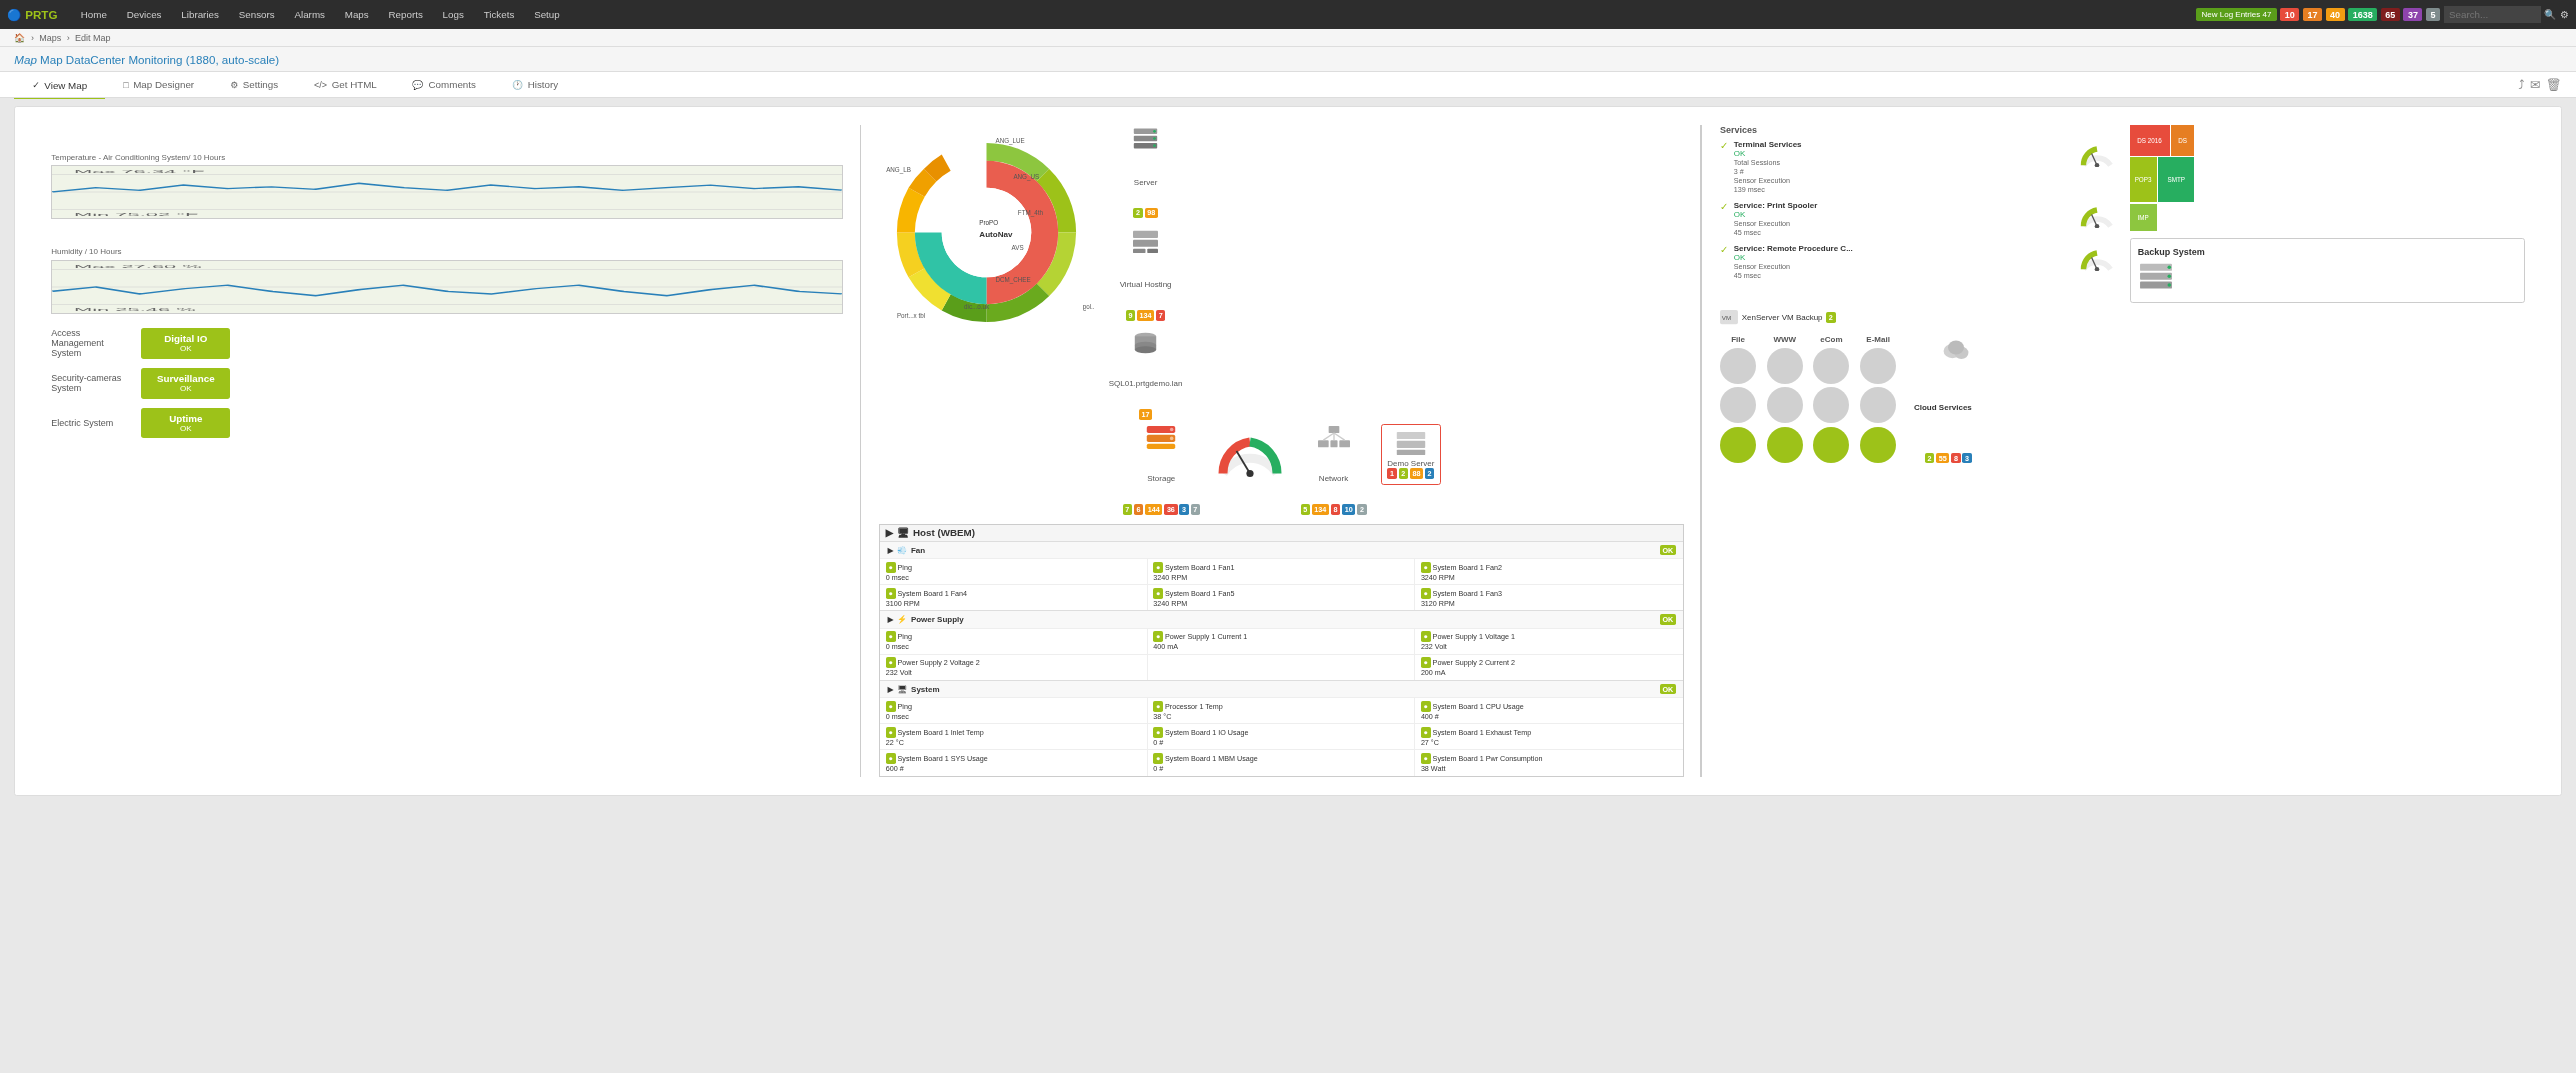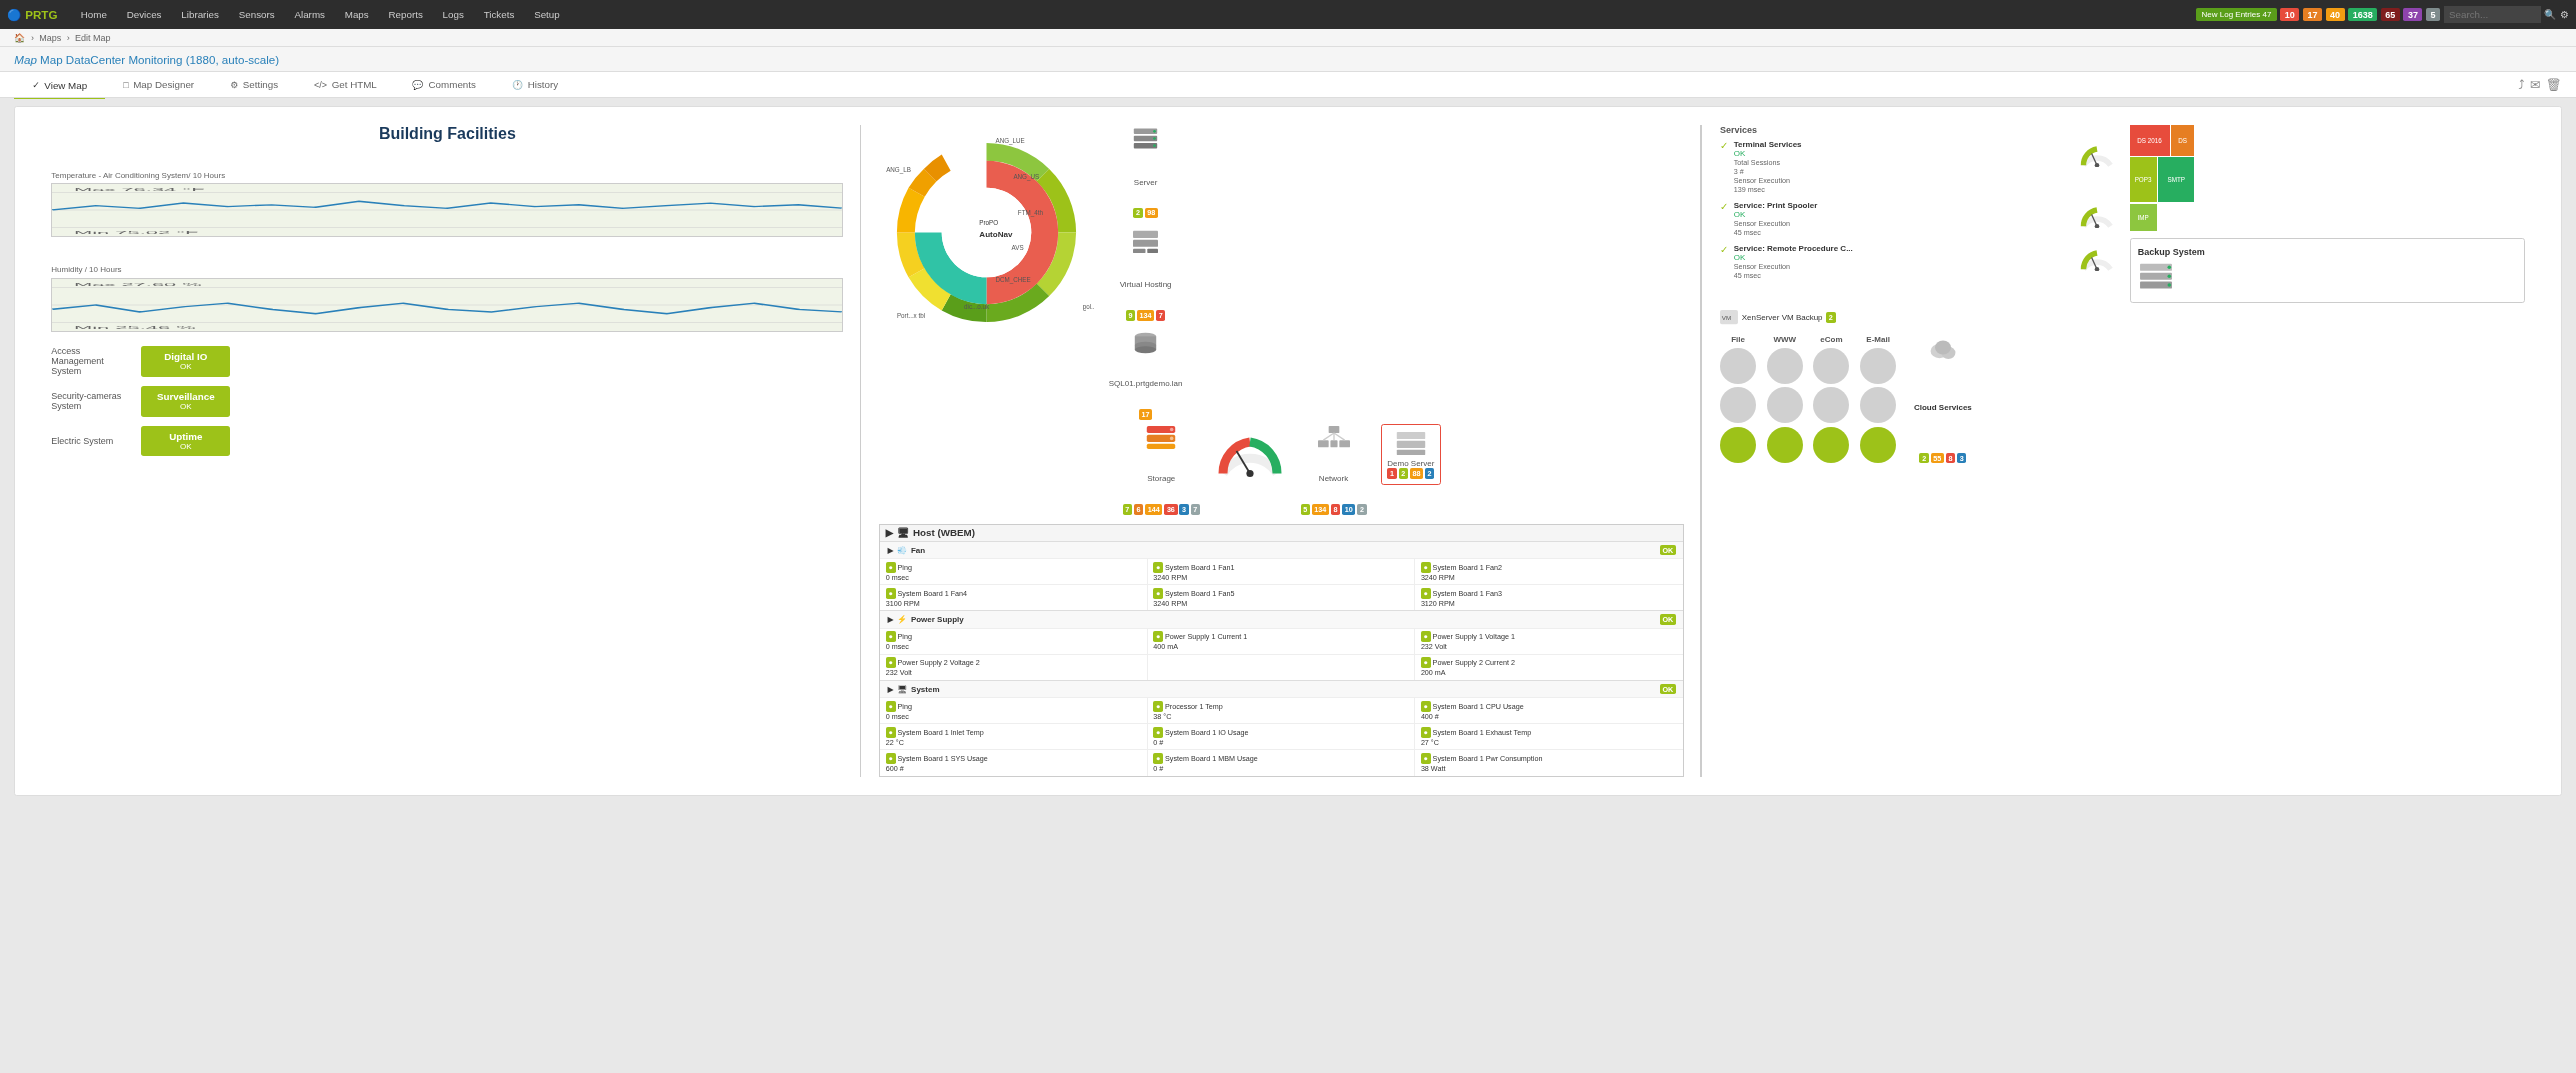--- a/index.html
+++ b/index.html
@@ -256,21 +256,20 @@
     <span style="color:#888; cursor:pointer; font-size:12.5px;">⤴</span>
     <span style="color:#888; cursor:pointer; font-size:12.5px;">✉</span>
     <span style="color:#888; cursor:pointer; font-size:12.5px;">🗑</span>
   </div>
 </div>
 
 <div class="main-container">
   <div class="sections-row">
 
     <div class="section" style="max-width:33%;">
-      <div class="section-title">Building Facilities</div>
 
       <div class="chart-label">Temperature - Air Conditioning System/ 10 Hours</div>
       <div class="chart-container">
         <svg viewBox="0 0 180 60" preserveAspectRatio="none" style="font-size:11px">
           <rect width="180" height="60" fill="#f0f4e8"></rect>
 
           <line x1="0" y1="10" x2="180" y2="10" stroke="#ccc" stroke-width="0.5"></line>
           <line x1="0" y1="30" x2="180" y2="30" stroke="#ccc" stroke-width="0.5"></line>
           <line x1="0" y1="50" x2="180" y2="50" stroke="#ccc" stroke-width="0.5"></line>
 
@@ -688,21 +687,21 @@
           <div class="circle-gray"></div>
           <div class="circle-lime"></div>
         </div>
         <div class="app-col">
           <div class="app-col-label">E-Mail</div>
           <div class="circle-gray"></div>
           <div class="circle-gray"></div>
           <div class="circle-lime"></div>
         </div>
 
-        <div class="app-col" style="margin-left:7.2px; align-items:center;gap:39px;">
+        <div class="app-col" style="margin-left:7.2px; align-items:flex-end;gap:39px;">
           <div style="display:flex; align-items:center; gap:3.6px; margin-bottom:3.6px;">
             <svg width="32" height="25" viewBox="0 0 36 28">
               <ellipse cx="14" cy="18" rx="10" ry="8" fill="#d0d0d0"></ellipse>
               <ellipse cx="24" cy="20" rx="8" ry="7" fill="#c8c8c8"></ellipse>
               <ellipse cx="18" cy="14" rx="9" ry="8" fill="#bbb"></ellipse>
             </svg>
           </div>
           <div style="font-size:8px; font-weight:bold; color:#333;">Cloud Services</div>
           <div style="display:flex; gap:1.8px; margin-top:1.8px; flex-wrap:wrap;">
             <span class="sbadge sbadge-lime">2</span>

